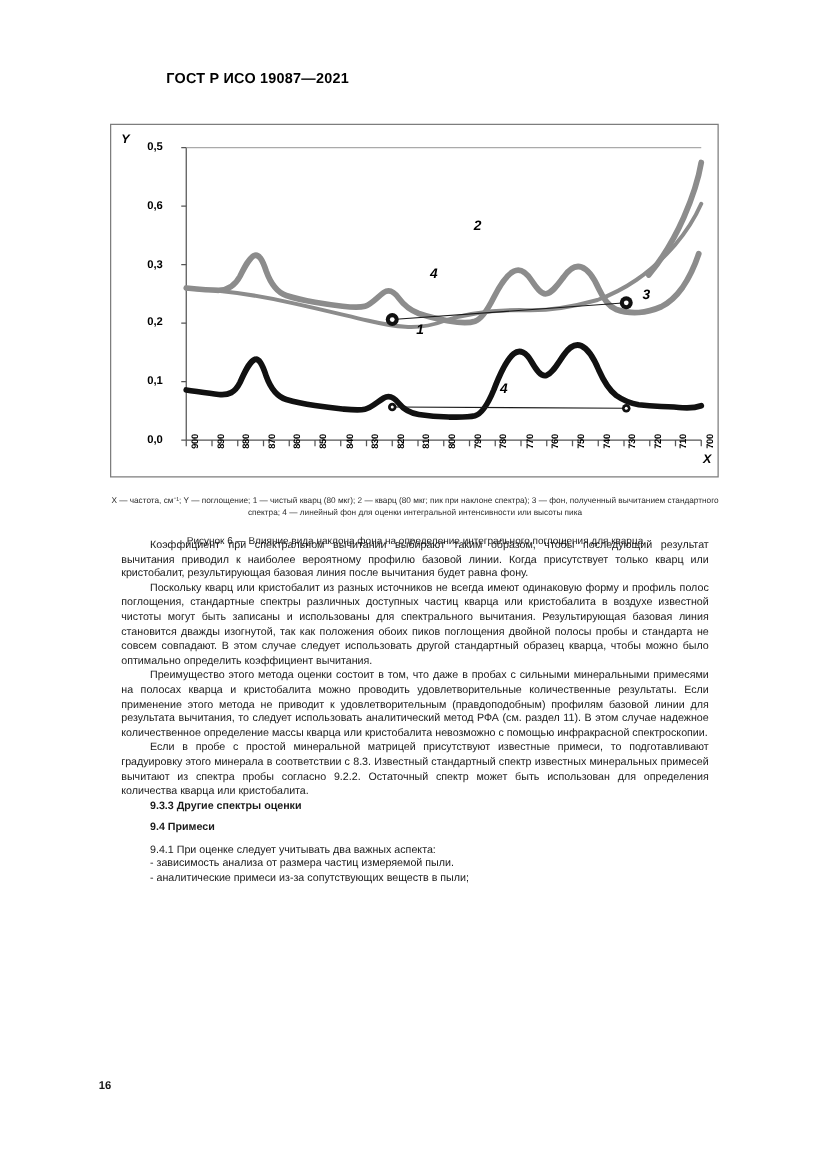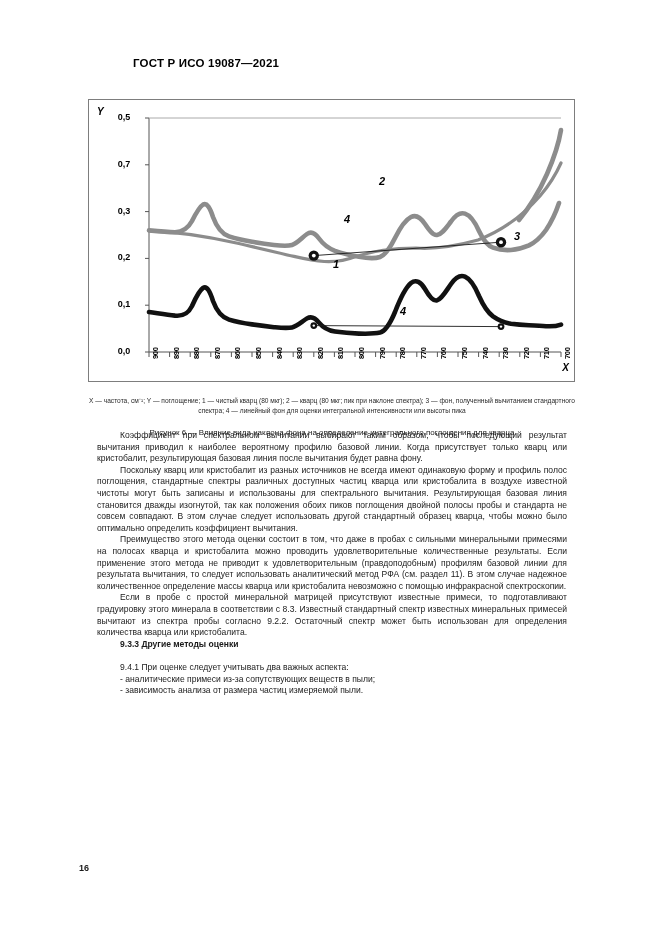--- a/index.html
+++ b/index.html
@@ -279,21 +279,21 @@
           <circle cx="412" cy="226.6" r="3.4" fill="#111"></circle>
           <circle cx="412" cy="226.6" r="1.2" fill="#fff"></circle>
         </g>
       </svg>
 
       <div class="axis-label-y">Y</div>
 
       <div class="axis-label-x">X</div>
 
       <div class="ytick" style="left:24px; top:12px;">0,5</div>
-      <div class="ytick" style="left:24px; top:59px;">0,7</div>
+      <div class="ytick" style="left:24px; top:59px;">0,6</div>
       <div class="ytick" style="left:24px; top:106px;">0,3</div>
       <div class="ytick" style="left:24px; top:152px;">0,2</div>
       <div class="ytick" style="left:24px; top:199px;">0,1</div>
       <div class="ytick" style="left:24px; top:246px;">0,0</div>
 
       <div class="xtick" style="left:62px;  top:259px;">900</div>
       <div class="xtick" style="left:83px;  top:259px;">890</div>
       <div class="xtick" style="left:103px; top:259px;">880</div>
       <div class="xtick" style="left:124px; top:259px;">870</div>
       <div class="xtick" style="left:144px; top:259px;">860</div>
@@ -324,23 +324,24 @@
 
   <div class="fig-legend">X — частота, см⁻¹; Y — поглощение; 1 — чистый кварц (80 мкг); 2 — кварц (80 мкг; пик при наклоне спектра); 3 — фон, полученный вычитанием стандартного спектра; 4 — линейный фон для оценки интегральной интенсивности или высоты пика</div>
 
   <div class="fig-title">Рисунок 6 — Влияние вида наклона фона на определение интегрального поглощения для кварца</div>
 
   <div class="body-text">
     <p class="noindent" style="text-indent:23px;">Коэффициент при спектральном вычитании выбирают таким образом, чтобы последующий результат вычитания приводил к наиболее вероятному профилю базовой линии. Когда присутствует только кварц или кристобалит, результирующая базовая линия после вычитания будет равна фону.</p>
     <p>Поскольку кварц или кристобалит из разных источников не всегда имеют одинаковую форму и профиль полос поглощения, стандартные спектры различных доступных частиц кварца или кристобалита в воздухе известной чистоты могут быть записаны и использованы для спектрального вычитания. Результирующая базовая линия становится дважды изогнутой, так как положения обоих пиков поглощения двойной полосы пробы и стандарта не совсем совпадают. В этом случае следует использовать другой стандартный образец кварца, чтобы можно было оптимально определить коэффициент вычитания.</p>
     <p>Преимущество этого метода оценки состоит в том, что даже в пробах с сильными минеральными примесями на полосах кварца и кристобалита можно проводить удовлетворительные количественные результаты. Если применение этого метода не приводит к удовлетворительным (правдоподобным) профилям базовой линии для результата вычитания, то следует использовать аналитический метод РФА (см. раздел 11). В этом случае надежное количественное определение массы кварца или кристобалита невозможно с помощью инфракрасной спектроскопии.</p>
     <p>Если в пробе с простой минеральной матрицей присутствуют известные примеси, то подготавливают градуировку этого минерала в соответствии с 8.3. Известный стандартный спектр известных минеральных примесей вычитают из спектра пробы согласно 9.2.2. Остаточный спектр может быть использован для определения количества кварца или кристобалита.</p>
-    <p class="head">9.3.3 Другие методы оценки</p>
+    <p class="head">9.3.3 Другие спектры оценки</p>
     <p class="spacer"></p>
+    <p class="head">9.4 Примеси</p>
     <p class="spacer"></p>
     <p>9.4.1 При оценке следует учитывать два важных аспекта:</p>
+    <p class="dash">- зависимость анализа от размера частиц измеряемой пыли.</p>
     <p class="dash">- аналитические примеси из-за сопутствующих веществ в пыли;</p>
-    <p class="dash">- зависимость анализа от размера частиц измеряемой пыли.</p>
   </div>
 
   <div class="page-number">16</div>
 
 </div>
 
 </body></html>

